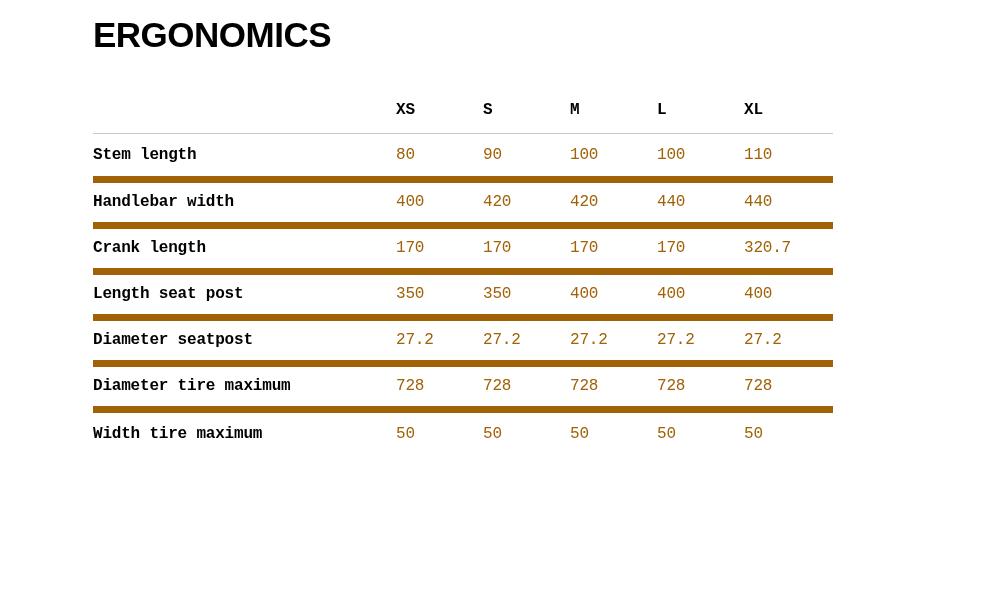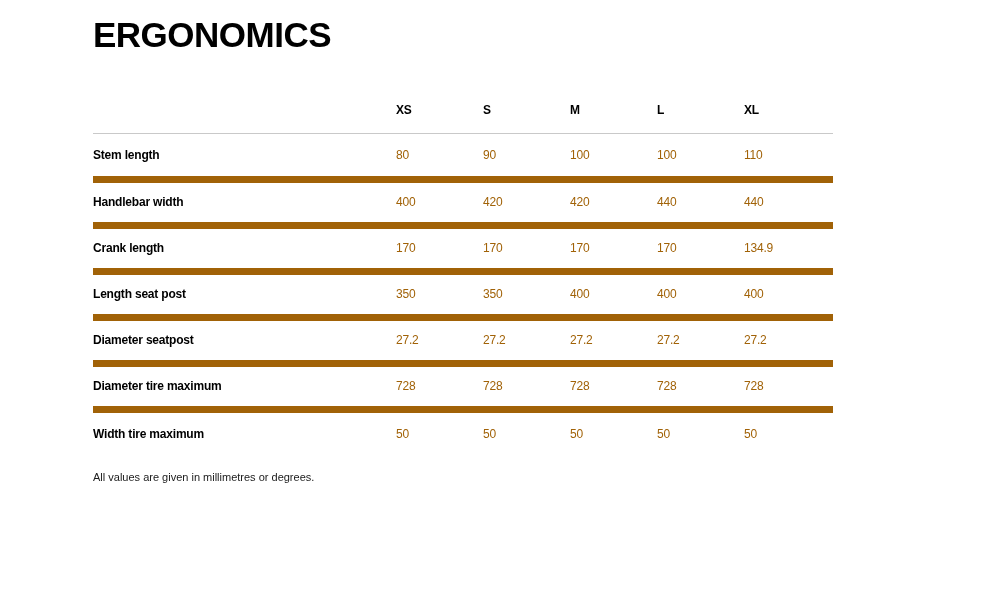--- a/index.html
+++ b/index.html
@@ -31,26 +31,27 @@
     border-collapse: collapse;
     table-layout: fixed;
     width: 740px;
     margin-top: 38px;
   }
   table.spec-table col.label-col   { width: 303px; }
   table.spec-table col.value-col   { width: 87px; }
   table.spec-table col.value-col-last { width: 89px; }
   table.spec-table th,
   table.spec-table td {
-    font-size: 12px;
+    font-size: 16px;
     letter-spacing: -0.2px;
     text-align: left;
     vertical-align: middle;
     padding: 0;
     white-space: nowrap;
+    font-family: Liberation Mono, monospace;
   }
   thead tr {
     height: 45px;
     border-bottom: 1px solid #c9c9c9;
   }
   tbody tr {
     height: 46px;
     border-bottom: 7px solid #a16207;
   }
   tbody tr:last-child {
@@ -117,21 +118,21 @@
         <td class="cell">420</td>
         <td class="cell">440</td>
         <td class="cell">440</td>
       </tr>
       <tr>
         <th class="row-label">Crank length</th>
         <td class="cell">170</td>
         <td class="cell">170</td>
         <td class="cell">170</td>
         <td class="cell">170</td>
-        <td class="cell">134.9</td>
+        <td class="cell">320.7</td>
       </tr>
       <tr>
         <th class="row-label">Length seat post</th>
         <td class="cell">350</td>
         <td class="cell">350</td>
         <td class="cell">400</td>
         <td class="cell">400</td>
         <td class="cell">400</td>
       </tr>
       <tr>
@@ -154,15 +155,14 @@
         <th class="row-label">Width tire maximum</th>
         <td class="cell">50</td>
         <td class="cell">50</td>
         <td class="cell">50</td>
         <td class="cell">50</td>
         <td class="cell">50</td>
       </tr>
     </tbody>
   </table>
 
-  <p class="footnote">All values are given in millimetres or degrees.</p>
 
 </div>
 
 </body></html>

